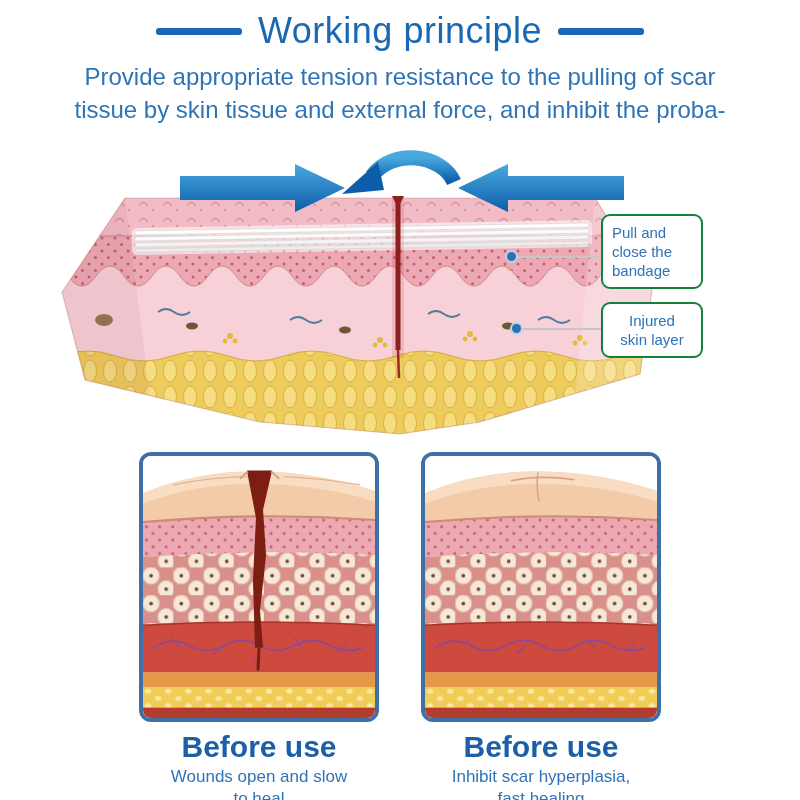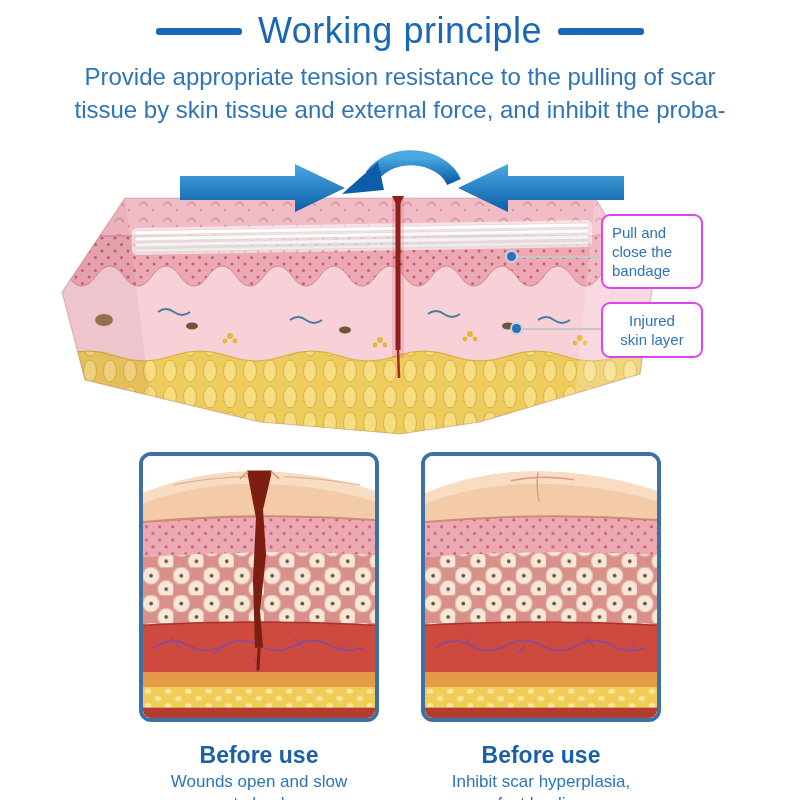--- a/index.html
+++ b/index.html
@@ -9,41 +9,41 @@
   
   .header{position:absolute;top:10px;left:0;width:800px;text-align:center;}
   .title-row{display:flex;align-items:center;justify-content:center;gap:16px;}
   .title-bar{display:inline-block;width:86px;height:7px;border-radius:3px;background:#1a68b4;}
   .title{margin:0;font-size:36px;font-weight:normal;color:#1a68b4;letter-spacing:0.5px;}
   .desc{margin:8px auto 0;width:740px;font-size:24px;line-height:33px;color:#2e74b6;}
 
   
   .main-diagram{position:absolute;top:150px;left:0;width:800px;height:312px;}
   .main-diagram svg.scene{position:absolute;left:40px;top:0;}
-  .callout{position:absolute;background:#fff;border:2px solid #d946ef;border-radius:9px;
+  .callout{position:absolute;background:#fff;border:2px solid #15803d;border-radius:9px;
            color:#2d74b8;font-size:15px;line-height:19px;padding:7px 9px;width:80px;
            white-space:pre-line;text-align:left;}
   .callout-1{left:601px;top:64px;}
   .callout-2{left:601px;top:152px;text-align:center;}
   .leader{position:absolute;height:2px;background:#c6c6c6;}
   .leader-1{left:515px;top:106px;width:86px;}
   .leader-2{left:520px;top:178px;width:81px;}
   .dot{position:absolute;width:9px;height:9px;border-radius:50%;background:#2f6fb0;
        box-shadow:0 0 0 2px #bcd5ea;}
   .dot-1{left:507px;top:102px;}
   .dot-2{left:512px;top:174px;}
 
   
   .comparison{position:absolute;top:452px;left:0;width:800px;display:flex;
               justify-content:center;gap:42px;}
   .col{width:240px;text-align:center;}
   .panel{width:232px;height:262px;border:4px solid #3e6fa5;border-radius:12px;
          overflow:hidden;background:#fff;}
   .panel svg{display:block;width:100%;height:100%;}
-  .panel-title{margin:20px 0 2px;font-size:23px;font-weight:bold;color:#1a5fa8;}
+  .panel-title{margin:8px 0 2px;font-size:30px;font-weight:bold;color:#1a5fa8;}
   .panel-caption{margin:0;font-size:17px;line-height:22px;color:#2d74b8;white-space:pre-line;}
 </style>
 </head>
 <body>
 
 <svg width="0" height="0" style="position:absolute" aria-hidden="true">
   <defs>
     <linearGradient id="gradArrow" x1="0" y1="0" x2="0" y2="1">
       <stop offset="0" stop-color="#4aa8e0"></stop>
       <stop offset="1" stop-color="#0c5ea8"></stop>

